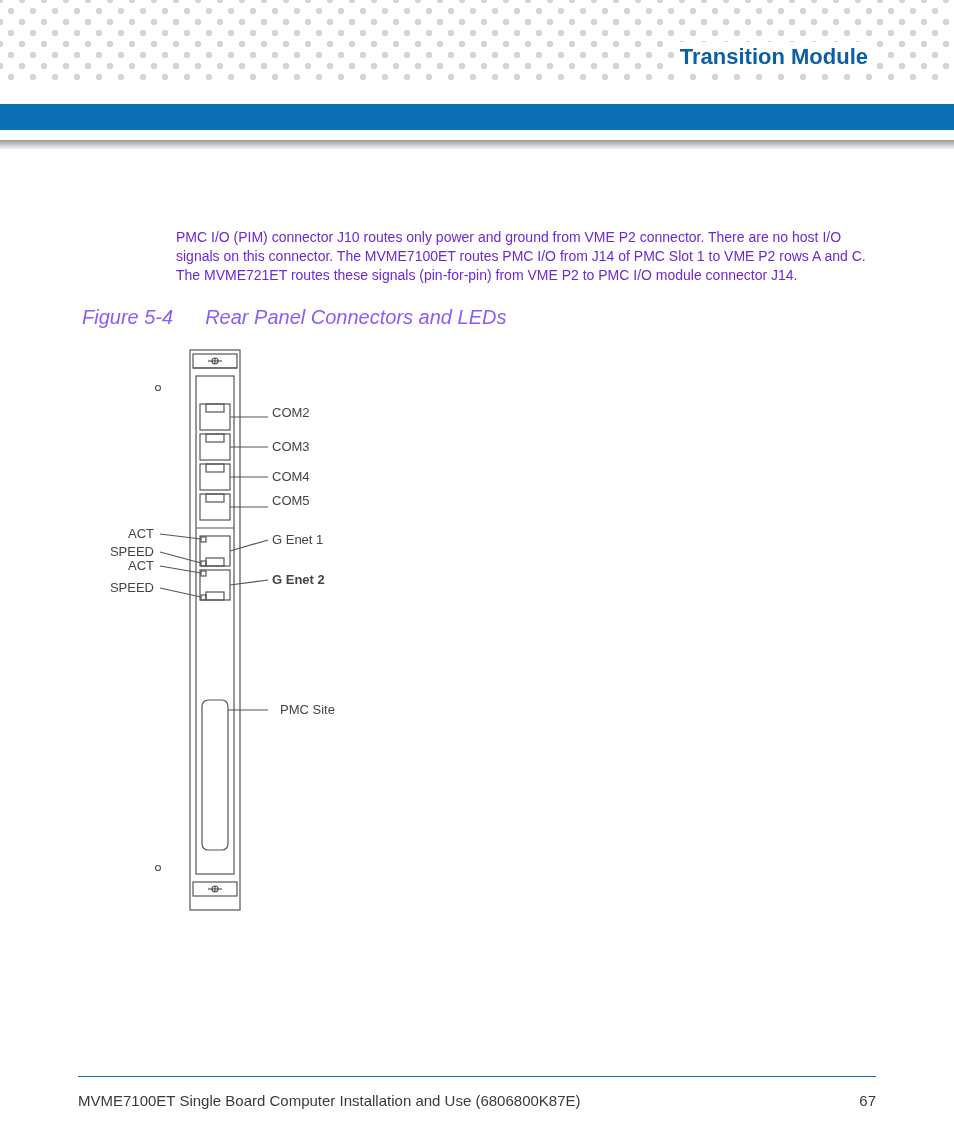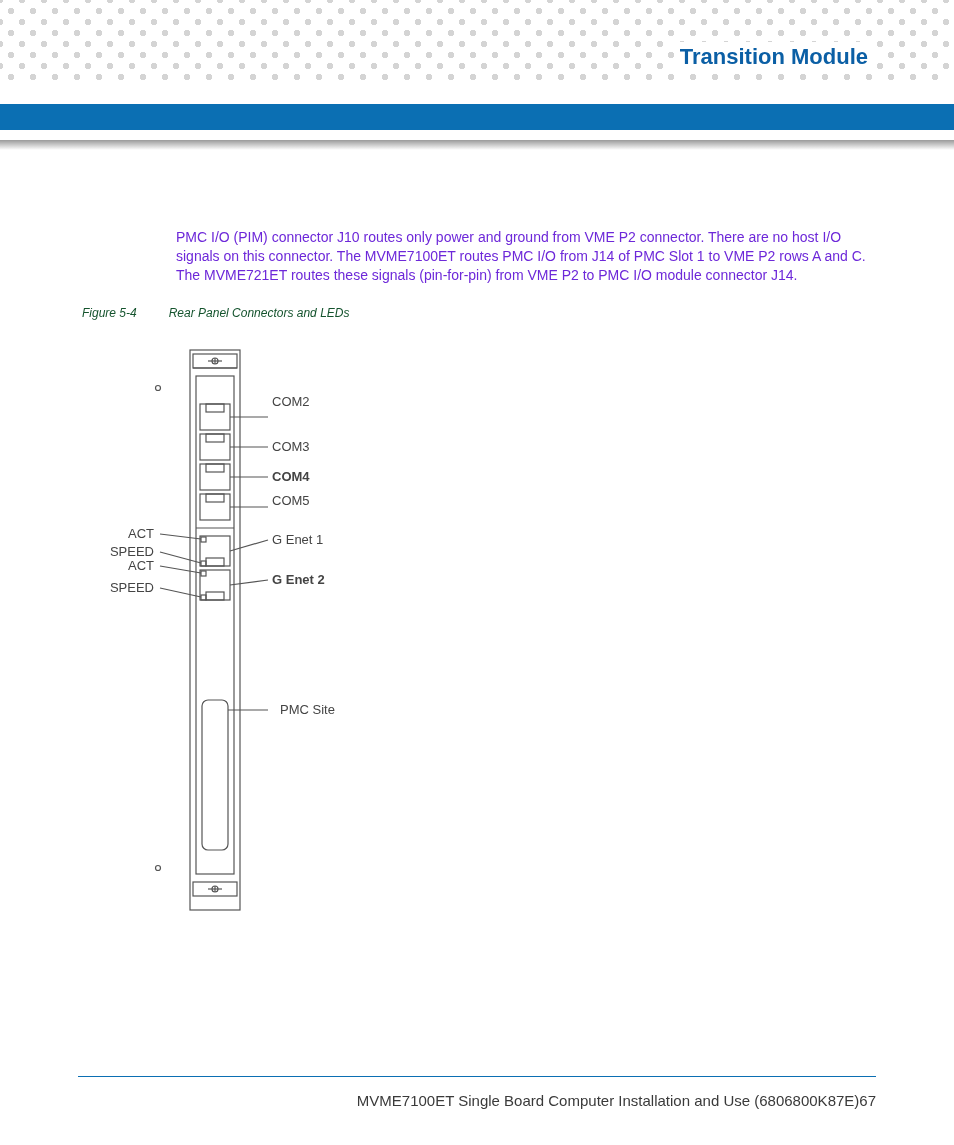--- a/index.html
+++ b/index.html
@@ -69,23 +69,23 @@
     line-height: 1.35;
     color: #6d28d9;
     margin-top: 40px;
   }
 
   
   .fig-caption {
     position: absolute;
     top: 306px;
     left: 82px;
-    font-size: 12px;
+    font-size: 20px;
     font-style: italic;
-    color: #14532d;
+    color: #8b5cf6;
   }
   .fig-caption .gap { display:inline-block; width:32px; }
 
   
   .diagram {
     position: absolute;
     top: 340px;
     left: 90px;
     width: 400px;
     height: 600px;
@@ -108,21 +108,21 @@
     border-top: 1.5px solid #0b6fb3;
   }
   .footer {
     position: absolute;
     left: 78px;
     right: 78px;
     bottom: 36px;
     font-size: 15px;
     color: #3a3a3a;
     display: flex;
-    justify-content: flex-end;
+    justify-content: space-between;
   }
 </style>
 </head>
 <body>
 
 <div class="dot-band"></div>
 <div class="header-title">Transition Module</div>
 <div class="blue-bar"></div>
 <div class="grey-rule"></div>
 
@@ -187,23 +187,23 @@
       <line x1="140" y1="245" x2="178" y2="240"></line>
       <line x1="138" y1="370" x2="178" y2="370"></line>
 
       <line x1="111" y1="199" x2="70" y2="194"></line>
       <line x1="111" y1="223" x2="70" y2="212"></line>
       <line x1="111" y1="233" x2="70" y2="226"></line>
       <line x1="111" y1="257" x2="70" y2="248"></line>
     </g>
   </svg>
 
-  <div class="lbl" style="left:182px; top:54px;">COM2</div>
+  <div class="lbl" style="left:182px; top:65px;">COM2</div>
   <div class="lbl" style="left:182px; top:99px;text-align:center;">COM3</div>
-  <div class="lbl" style="left:182px; top:129px;font-weight:bold;">COM4</div>
+  <div class="lbl" style="left:182px; top:129px;">COM4</div>
   <div class="lbl" style="left:182px; top:153px;">COM5</div>
   <div class="lbl" style="left:182px; top:192px;text-align:center;">G Enet 1</div>
   <div class="lbl" style="left:182px; top:232px;font-weight:bold;">G Enet 2</div>
   <div class="lbl" style="left:190px; top:362px;">PMC Site</div>
 
   <div class="lbl" style="right:336px; top:186px; text-align:right;">ACT</div>
   <div class="lbl" style="right:336px; top:204px; text-align:right;">SPEED</div>
   <div class="lbl" style="right:336px; top:218px; text-align:right;">ACT</div>
   <div class="lbl" style="right:336px; top:240px; text-align:right;">SPEED</div>
 </div>

